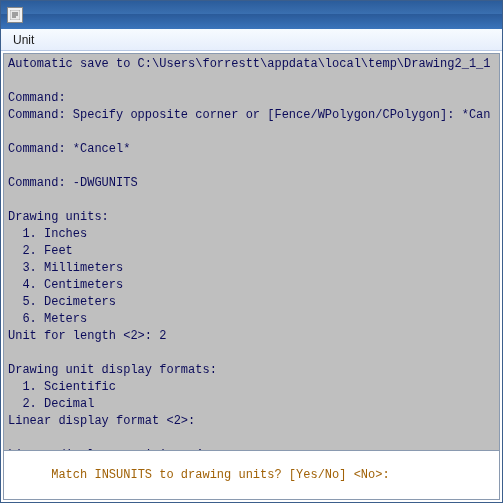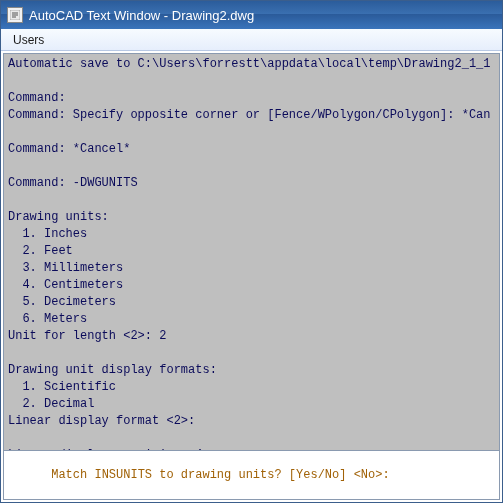--- a/index.html
+++ b/index.html
@@ -93,26 +93,25 @@
 
   <div class="titlebar">
     <span class="app-icon">
       <svg width="10" height="10" viewBox="0 0 10 10">
         <rect x="0" y="0" width="10" height="10" fill="#eaeaea" stroke="#777" stroke-width="0.5"></rect>
         <line x1="2" y1="3" x2="8" y2="3" stroke="#555" stroke-width="1"></line>
         <line x1="2" y1="5" x2="8" y2="5" stroke="#555" stroke-width="1"></line>
         <line x1="2" y1="7" x2="6" y2="7" stroke="#555" stroke-width="1"></line>
       </svg>
     </span>
-    <span class="title-text">AutoCAD Text Window - Drawing2.dwg</span>
   </div>
 
   <div class="menubar">
     <div class="menu-item">
-      <span>Users</span>
+      <span>Unit</span>
     </div>
   </div>
 
   <div class="text-area-wrap">
     <div class="text-area" id="console-area">Automatic save to C:\Users\forrestt\appdata\local\temp\Drawing2_1_1
 
 Command:
 Command: Specify opposite corner or [Fence/WPolygon/CPolygon]: *Can
 
 Command: *Cancel*

